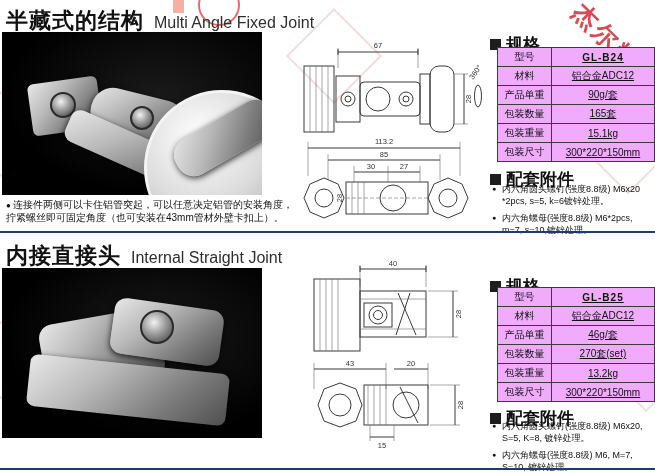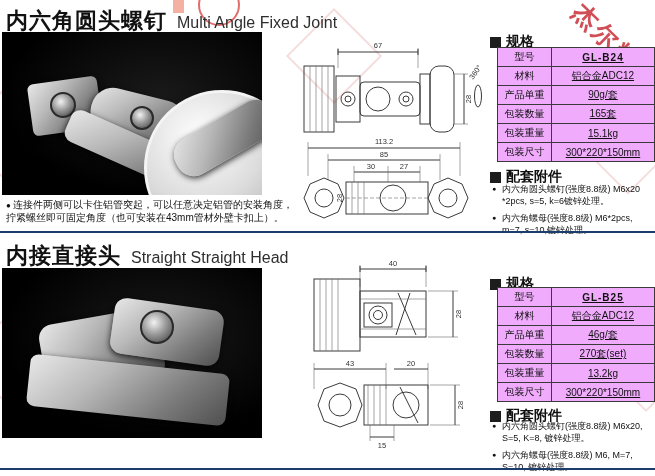--- a/index.html
+++ b/index.html
@@ -26,21 +26,21 @@
   .inset-circle{position:absolute;border-radius:50%;
         background:radial-gradient(circle at 35% 30%, #ffffff 0%, #dcdcdc 45%, #9a9a9a 100%);
         border:3px solid #f4f4f4;}
 
   
   .desc{position:absolute;font-size:10px;line-height:1.3;color:#111;}
   .desc::before{content:"● ";font-size:8px;}
 
   
   .panel-header{position:absolute;display:flex;align-items:center;gap:5px;
-                font-size:14px;font-weight:bold;color:#111;}
+                font-size:17px;font-weight:bold;color:#111;}
   .sq{display:inline-block;width:11px;height:11px;background:#1d1d1d;}
   table.spec{position:absolute;border-collapse:collapse;background:#f0abfc;}
   table.spec td{border:1px solid #3a3a3a;height:18px;font-size:10px;text-align:center;
                 padding:0 2px;color:#111;}
   td.lbl{width:52px;}
   td.val{width:100px;text-decoration:underline;}
   .model-val{color:#e0529c;font-weight:bold;letter-spacing:1px;}
   .acc-list{position:absolute;margin:0;padding:0;list-style:none;width:163px;}
   .acc-list li{font-size:9px;line-height:1.3;color:#111;margin-bottom:6px;position:relative;padding-left:10px;}
   .acc-list li::before{content:"●";position:absolute;left:0;top:0;font-size:7px;}
@@ -77,21 +77,21 @@
   <div class="wm wm-circle"></div>
   <div class="wm wm-text">杰尔精</div>
   <div class="wm wm-diamond wmd1"></div>
   <div class="wm wm-diamond wmd2"></div>
   <div class="wm wm-diamond wmd3"></div>
   <div class="wm wm-diamond wmd4"></div>
   <div class="wm wm-diamond wmd5"></div>
 
   <div class="section sec0">
     <div class="title-row" style="top:6px;">
-      <span class="title-cn">内六角圆头螺钉</span>
+      <span class="title-cn">半藏式的结构</span>
       <span class="title-en">Multi Angle Fixed Joint</span>
     </div>
 
     <div class="photo" style="left:2px;top:32px;width:260px;height:163px;">
       <div class="metal" style="left:28px;top:48px;width:70px;height:52px;transform:rotate(-8deg);"></div>
       <div class="bolt" style="left:48px;top:60px;width:22px;height:22px;"></div>
       <div class="metal" style="left:88px;top:62px;width:96px;height:46px;transform:rotate(14deg);border-radius:22px;"></div>
       <div class="bolt" style="left:128px;top:74px;width:20px;height:20px;"></div>
       <div class="metal" style="left:60px;top:104px;width:150px;height:34px;transform:rotate(24deg);border-radius:10px;"></div>
       <div class="inset-circle" style="left:142px;top:58px;width:150px;height:150px;"></div>
@@ -209,21 +209,21 @@
       <li>内六角圆头螺钉(强度8.8级) M6x20 *2pcs, s=5, k=6镀锌处理。</li>
       <li>内六角螺母(强度8.8级) M6*2pcs, m=7, s=10,镀锌处理。</li>
     </ul>
   </div>
 
   <div class="divider" style="top:231px;"></div>
 
   <div class="section sec1">
     <div class="title-row" style="top:6px;">
       <span class="title-cn">内接直接头</span>
-      <span class="title-en">Straight Straight Head</span>
+      <span class="title-en">Internal Straight Joint</span>
     </div>
 
     <div class="photo" style="left:2px;top:33px;width:260px;height:170px;">
       <div class="metal" style="left:40px;top:48px;width:120px;height:70px;transform:rotate(-10deg);border-radius:14px;"></div>
       <div class="metal" style="left:110px;top:36px;width:110px;height:56px;transform:rotate(8deg);border-radius:12px;"></div>
       <div class="bolt" style="left:138px;top:42px;width:30px;height:30px;"></div>
       <div class="metal" style="left:26px;top:96px;width:200px;height:52px;transform:rotate(6deg);border-radius:8px;"></div>
     </div>
 
 

